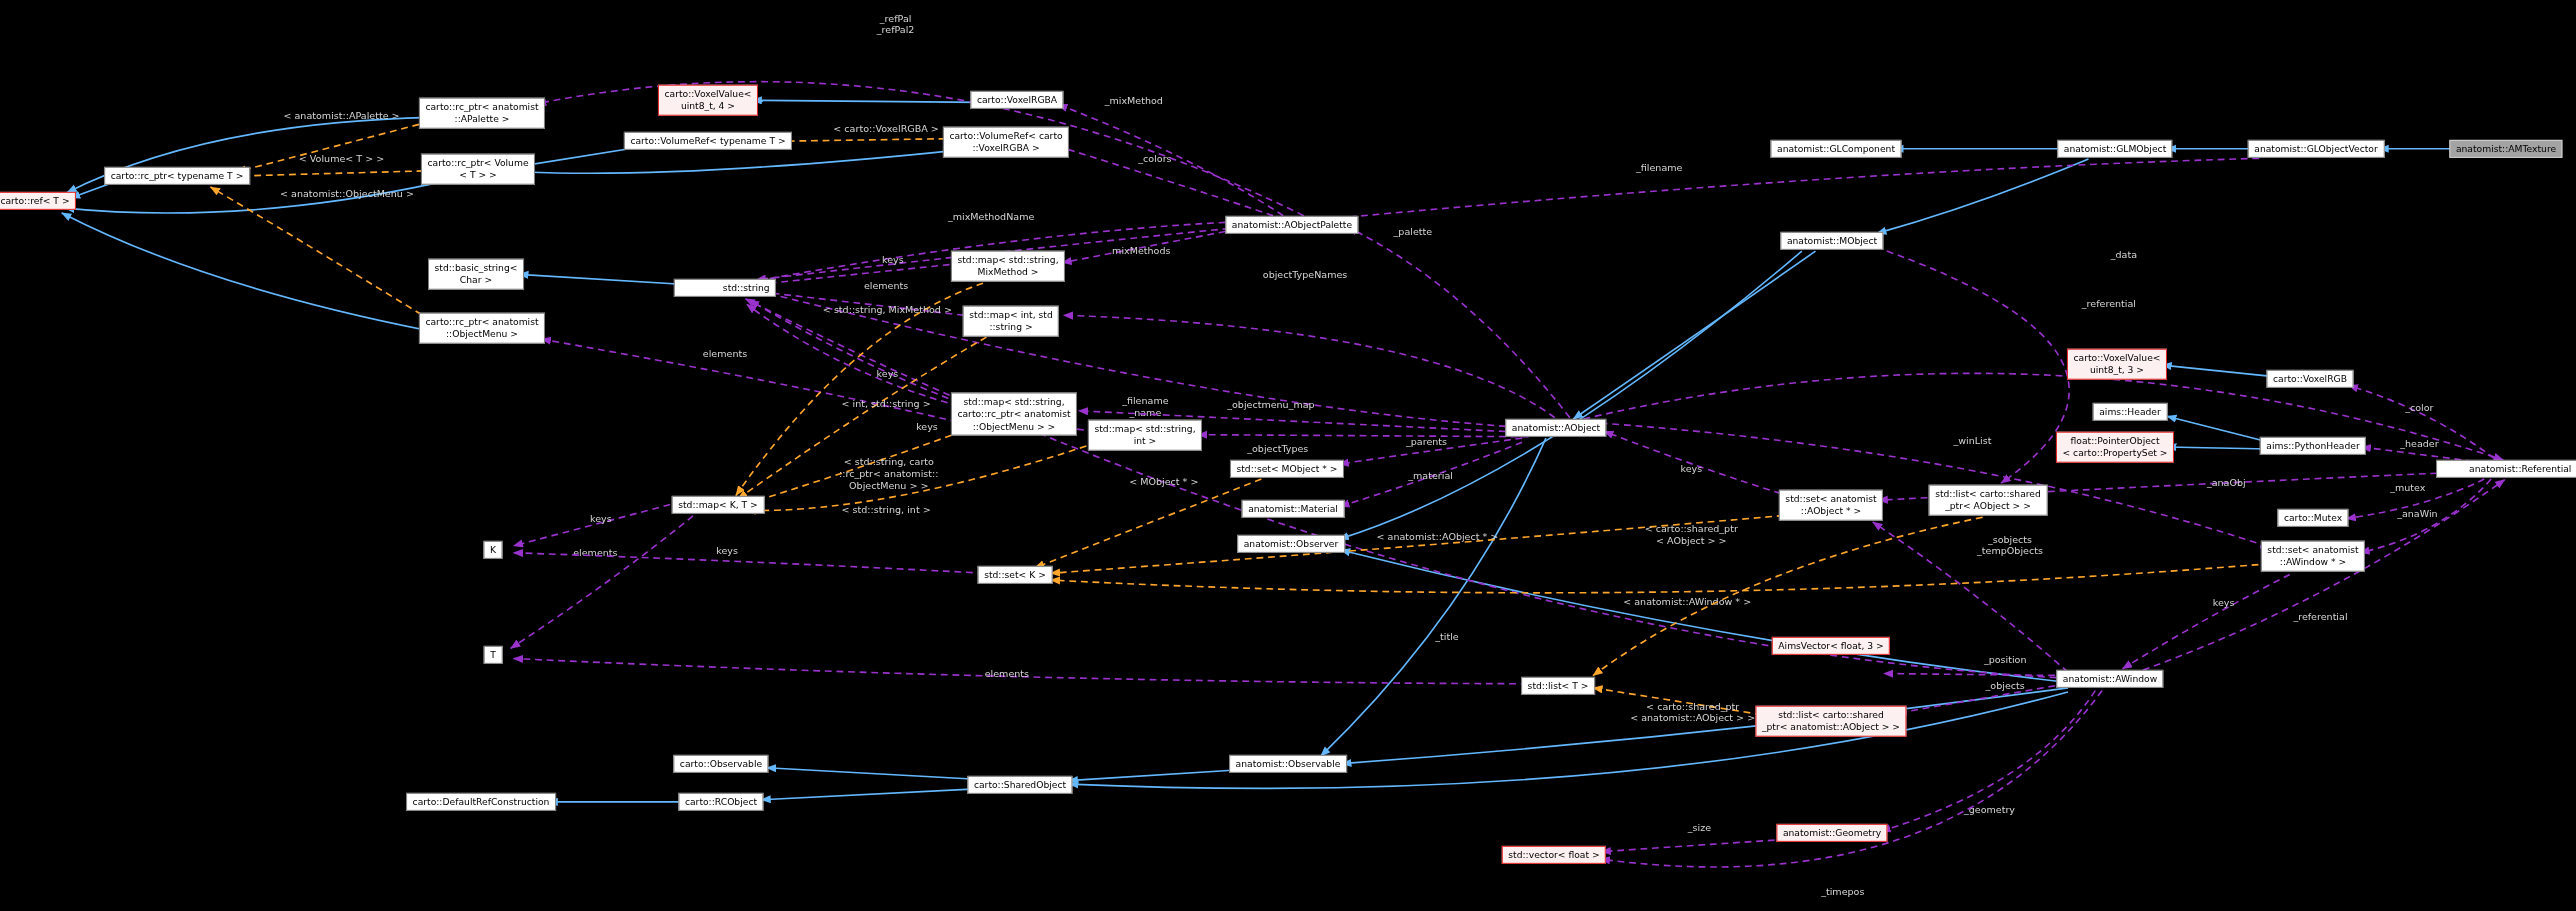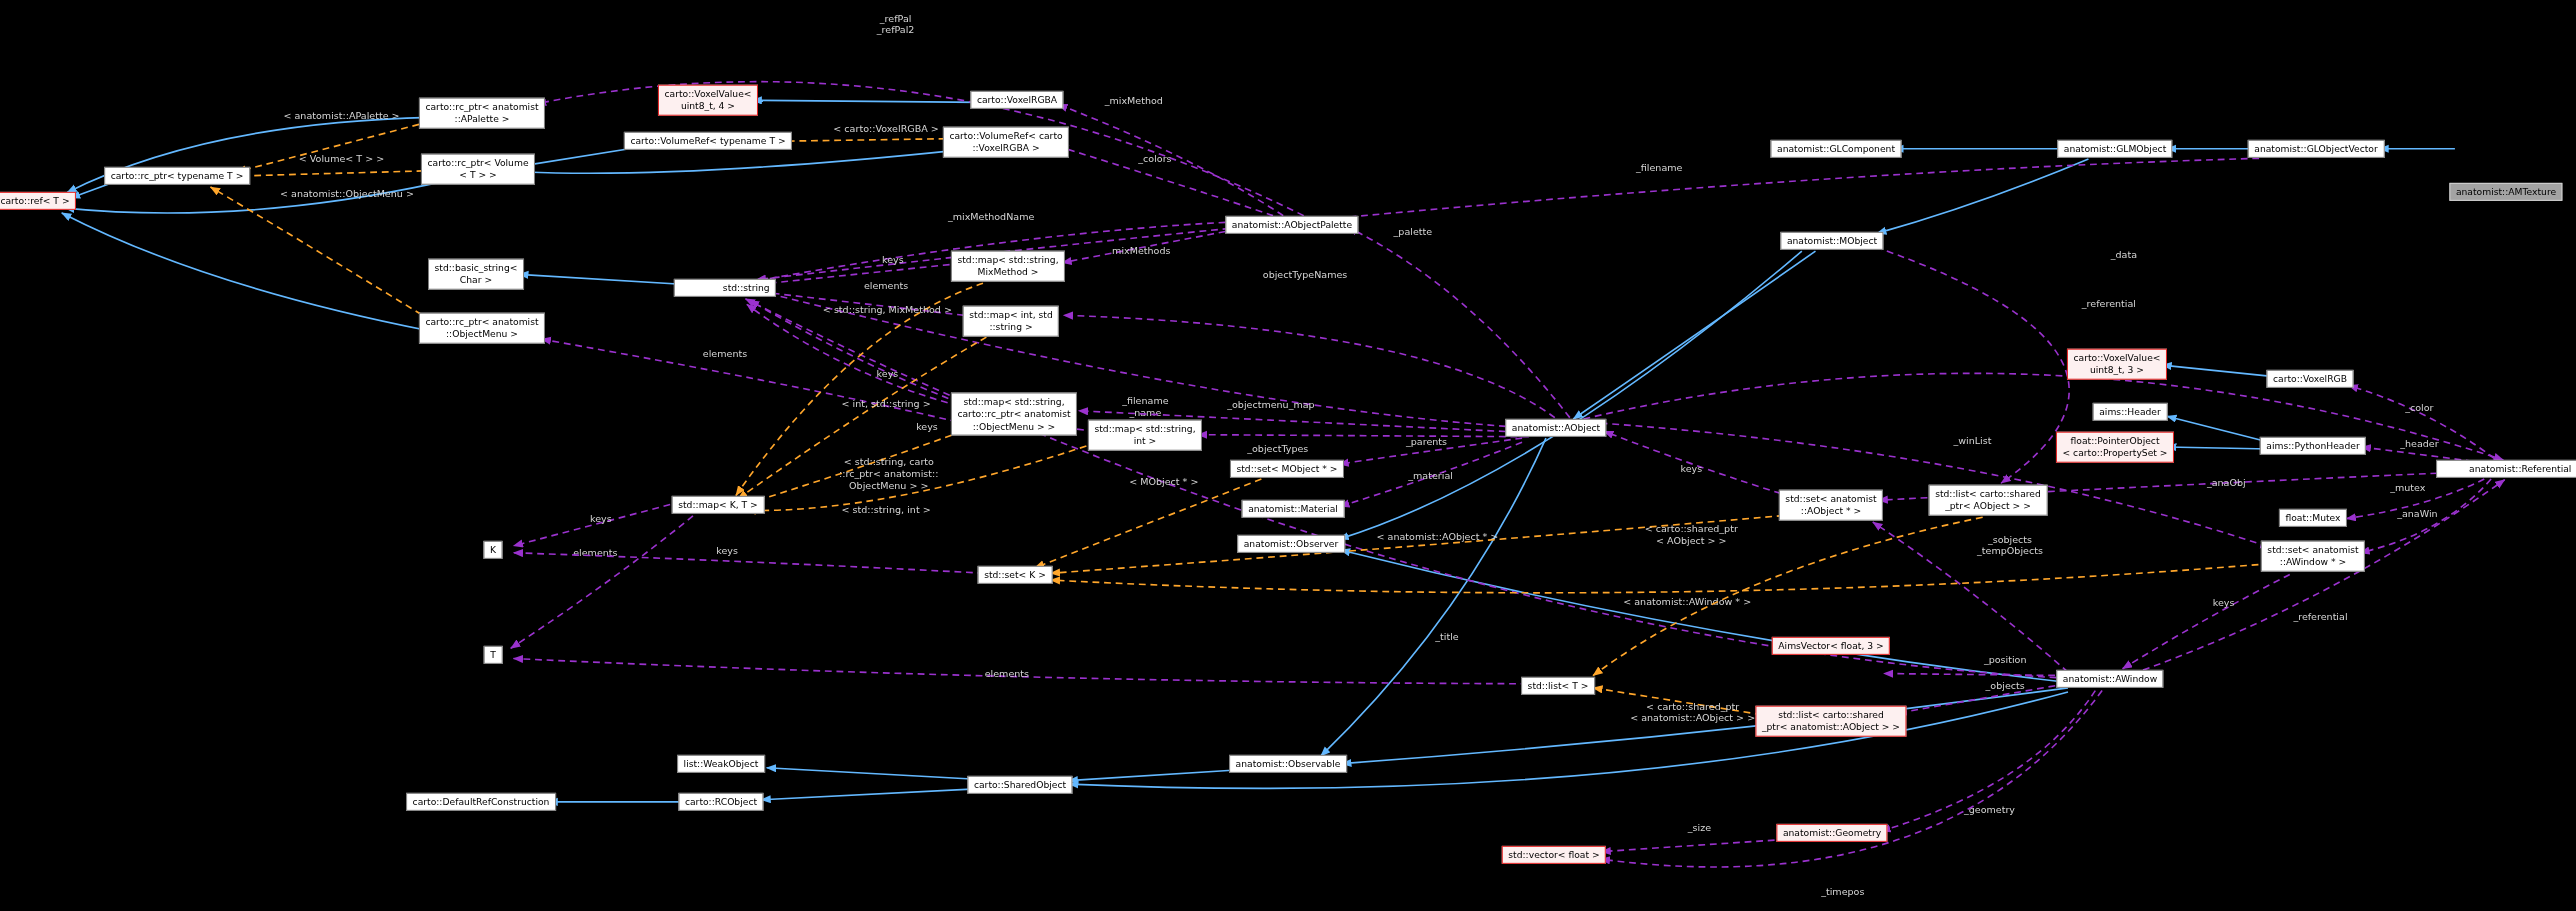--- a/index.html
+++ b/index.html
@@ -8,21 +8,21 @@
   #edges{position:absolute;left:0;top:0;}
   .edge{fill:none;stroke-width:2.4px;}
   .inherit{stroke:#63b8ff;}
   .member{stroke:#9a32cd;stroke-dasharray:10 7;}
   .template{stroke:#ffa62b;stroke-dasharray:10 7;}
   .edge-label{fill:#d6d6d6;font-size:14px;text-anchor:middle;font-family:"DejaVu Sans",sans-serif;}
   .node{position:absolute;transform:translate(-50%,-50%);background:#ffffff;border:1.4px solid #7a7a7a;
         color:#000;font-size:9.2px;line-height:12.3px;padding:2px 5.5px;text-align:center;
         white-space:nowrap;cursor:pointer;}
   .node.red{border-color:#e32020;background:#fdf0f0;}
-  .node.focal{background:#a3a3a3;border-color:#d2d2d2;margin-top:43px;}
+  .node.focal{background:#a3a3a3;border-color:#d2d2d2;}
 </style>
 </head>
 <body>
 
 <div id="canvas">
   <svg id="edges" width="2576" height="911" viewBox="0 0 3774 1335">
     <defs>
       <marker id="arrow-inherit" markerUnits="userSpaceOnUse" markerWidth="16" markerHeight="14" refX="14" refY="6" orient="auto">
         <path d="M0,0 L15,6 L0,12 z" fill="#63b8ff"></path>
       </marker>
@@ -271,21 +271,21 @@
         <div>float::PointerObject</div>
         <div>&lt; carto::PropertySet &gt;</div>
       </div>
       <div class="node plain" style="left: 2313px; top: 446px;">
         <div>aims::PythonHeader</div>
       </div>
       <div class="node plain" style="left: 2507px; top: 469px; padding-left: 32px;">
         <div>anatomist::Referential</div>
       </div>
       <div class="node plain" style="left: 2313px; top: 518px;">
-        <div>float::Mutex</div>
+        <div>carto::Mutex</div>
       </div>
       <div class="node plain" style="left: 2313px; top: 556px;">
         <div>std::set&lt; anatomist</div>
         <div>::AWindow * &gt;</div>
       </div>
       <div class="node plain" style="left: 1836px; top: 149px;">
         <div>anatomist::GLComponent</div>
       </div>
       <div class="node plain" style="left: 2115px; top: 149px;">
         <div>anatomist::GLMObject</div>
@@ -309,21 +309,21 @@
         <div>anatomist::AWindow</div>
       </div>
       <div class="node red" style="left: 1831px; top: 721px;">
         <div>std::list&lt; carto::shared</div>
         <div>_ptr&lt; anatomist::AObject &gt; &gt;</div>
       </div>
       <div class="node plain" style="left: 1288px; top: 764px;">
         <div>anatomist::Observable</div>
       </div>
       <div class="node plain" style="left: 721px; top: 764px;">
-        <div>list::WeakObject</div>
+        <div>carto::Observable</div>
       </div>
       <div class="node plain" style="left: 1020px; top: 785px;">
         <div>carto::SharedObject</div>
       </div>
       <div class="node plain" style="left: 481px; top: 802px;">
         <div>carto::DefaultRefConstruction</div>
       </div>
       <div class="node plain" style="left: 721px; top: 802px;">
         <div>carto::RCObject</div>
       </div>

